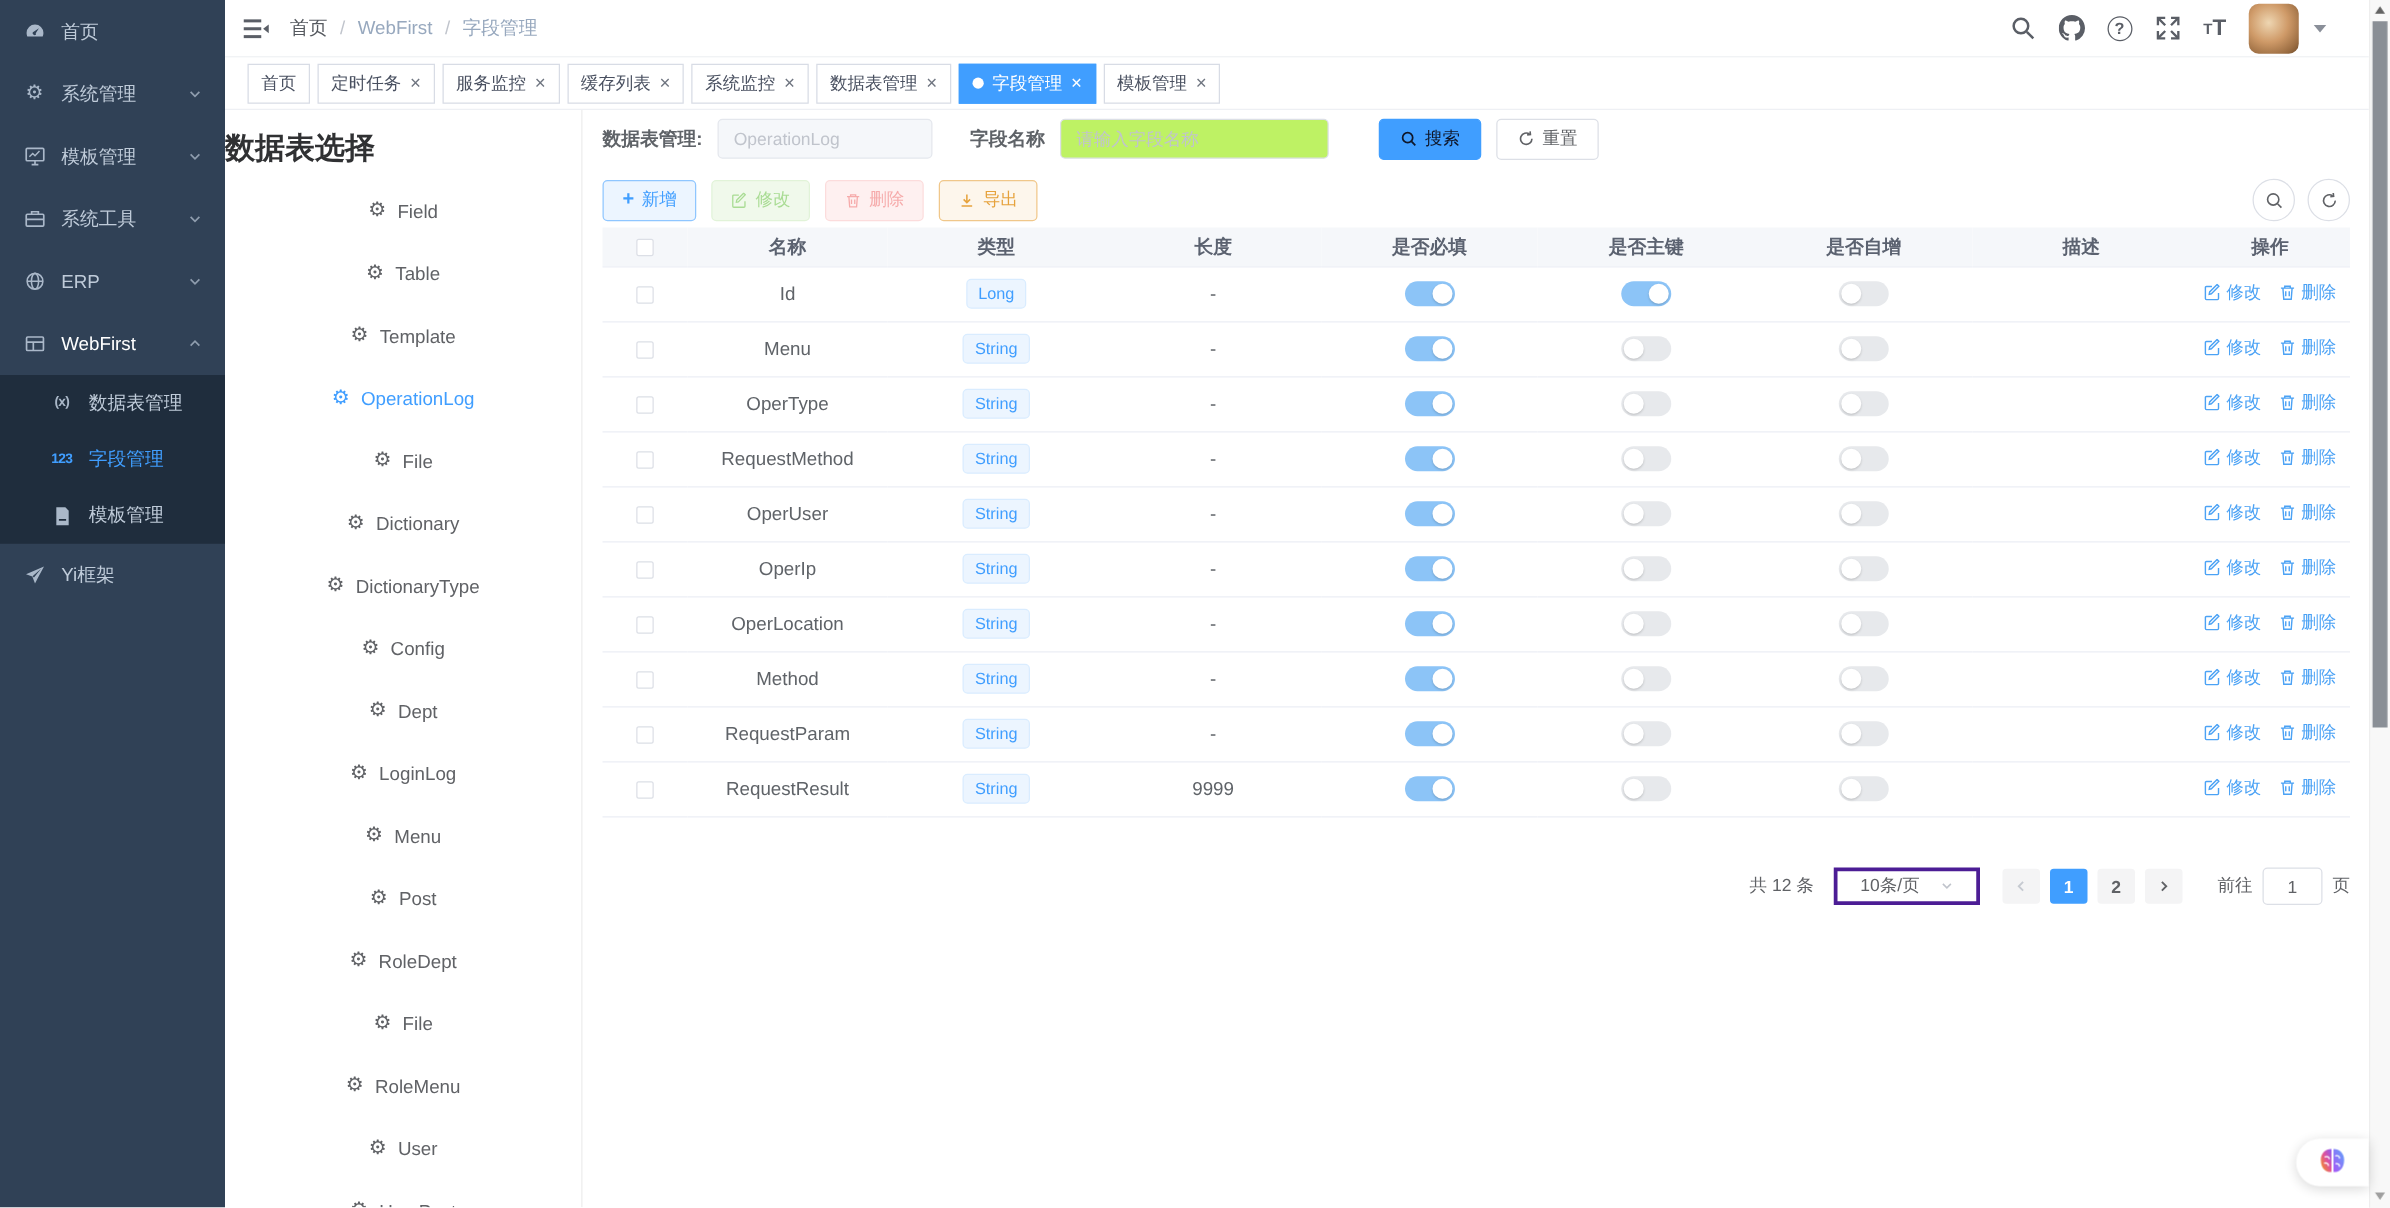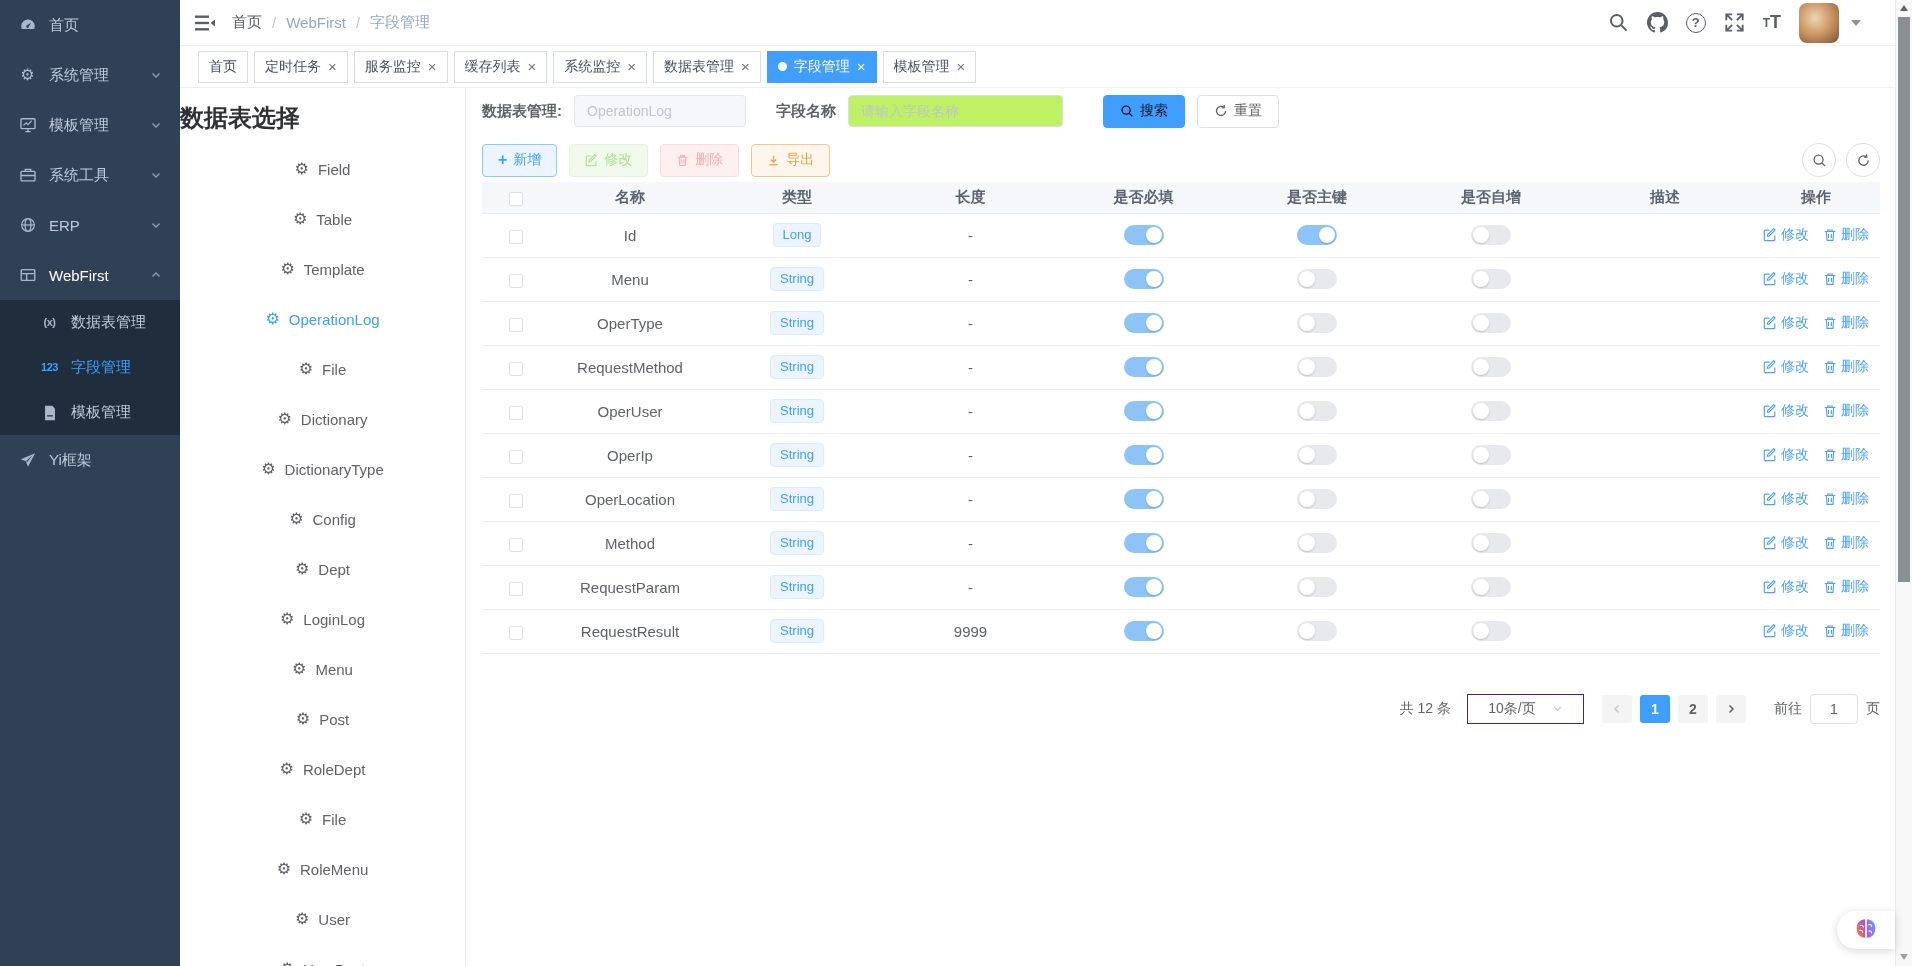--- a/index.html
+++ b/index.html
@@ -90,21 +90,21 @@
 .switch{display:inline-block;width:40px;height:20px;border-radius:10px;background:#e7e9ec;position:relative;cursor:pointer;vertical-align:middle}
 .switch::after{content:"";position:absolute;top:2px;left:2px;width:16px;height:16px;border-radius:50%;background:#fff;box-shadow:0 1px 2px rgba(0,0,0,.18)}
 .switch.on{background:#8cc4f7}
 .switch.on::after{left:auto;right:2px}
 .ops a{color:#4ba2f5;font-size:14px;display:inline-flex;align-items:center;gap:4px;margin:0 7px;cursor:pointer;text-decoration:none}
 .ops svg{width:14px;height:14px}
 
 
 .pager{display:flex;align-items:center;justify-content:flex-end;margin-top:40px;font-size:14px;color:#606266;gap:8px}
 .ptotal{margin-right:8px}
-.psel{width:117px;height:30px;border:1px solid #4c1d95;border-radius:0;background:#fff;display:flex;align-items:center;justify-content:center;gap:16px;cursor:pointer;color:#606266;margin-right:10px}
+.psel{width:117px;height:30px;border:3px solid #4c1d95;border-radius:0;background:#fff;display:flex;align-items:center;justify-content:center;gap:16px;cursor:pointer;color:#606266;margin-right:10px}
 .psel svg{width:11px;height:11px;color:#c0c4cc}
 .pnum{min-width:30px;height:28px;padding:0 4px;background:#f4f4f5;border-radius:3px;display:inline-flex;align-items:center;justify-content:center;cursor:pointer;color:#606266;font-weight:bold}
 .pnum svg{width:12px;height:12px}
 .pnum.dis{color:#c6cad1}
 .pnum.cur{background:#409eff;color:#fff}
 .goto{margin-left:20px;display:flex;align-items:center;gap:8px}
 .goto-inp{width:48px;height:30px;border:1px solid #dcdfe6;border-radius:4px;text-align:center;font-size:14px;color:#606266;outline:none}
 
 
 .scrollbar{position:fixed;top:0;right:0;width:17px;height:966px;background:#f8f8f8;border-left:1px solid #ececec}

